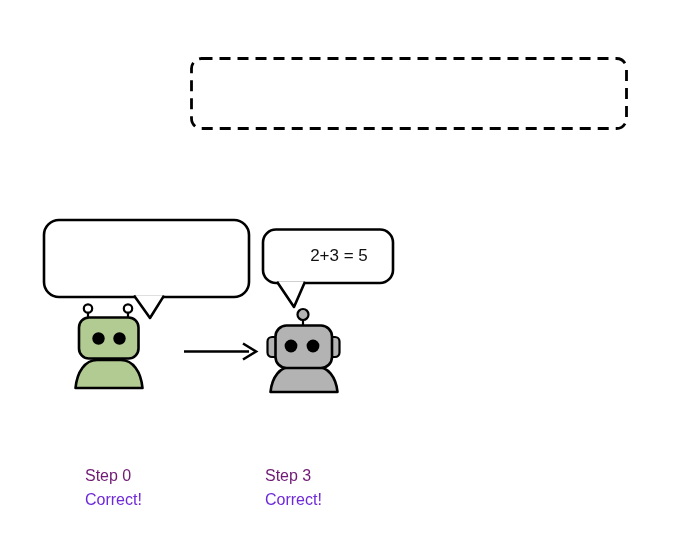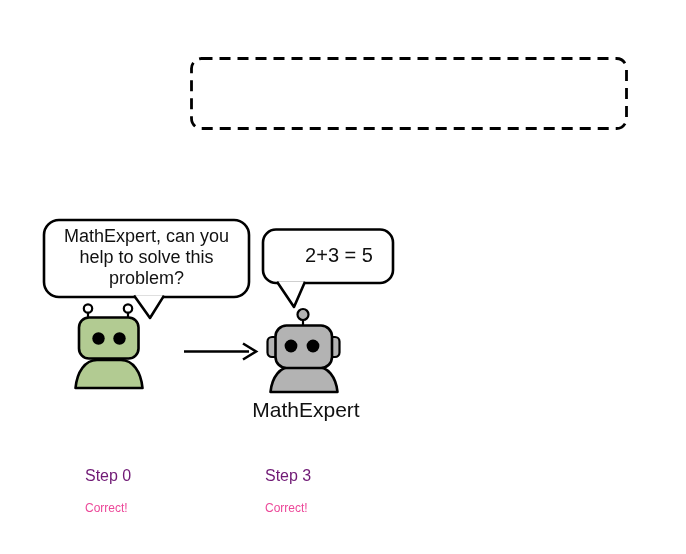--- a/index.html
+++ b/index.html
@@ -37,21 +37,21 @@
     width: 199px;
     text-align: center;
     font-size: 18px;
     line-height: 21px;
   }
   .math-speech {
     left: 263px;
     top: 243px;
     width: 152px;
     text-align: center;
-    font-size: 20px;
+    font-size: 17px;
     line-height: 25px;
   }
   .orch-label {
     left: 35px;
     top: 390px;
     width: 146px;
     text-align: center;
     font-size: 21px;
     line-height: 21.5px;
   }
@@ -62,24 +62,23 @@
     text-align: center;
     font-size: 21px;
     line-height: 21.5px;
   }
   .step-label {
     font-size: 16px;
     line-height: 20px;
     color: #701a75;
   }
   .status-label {
-    font-size: 12px;
+    font-size: 16px;
     line-height: 20px;
-    color: #ec4899;
-    margin-top: 8px;
+    color: #6d28d9;
   }
   .step-0 { left: 85px;  top: 466px; }
   .correct-0 { left: 85px;  top: 490px; }
   .step-1 { left: 265px; top: 466px; }
   .correct-1 { left: 265px; top: 490px; }
 </style>
 </head>
 <body>
 
 <div id="stage">
@@ -115,28 +114,24 @@
       <path d="M 270.5 392 C 272 377 280 366.5 292 366.5 L 316 366.5 C 328 366.5 336 377 337.5 392 Z" fill="#b3b3b3" stroke="#000000" stroke-width="2.6" stroke-linejoin="round"></path>
       <rect x="267.5" y="337" width="11" height="20" rx="4.5" fill="#b3b3b3" stroke="#000000" stroke-width="2.2"></rect>
       <rect x="328.5" y="337" width="11" height="20" rx="4.5" fill="#b3b3b3" stroke="#000000" stroke-width="2.2"></rect>
       <rect x="275.5" y="325.5" width="56.5" height="42.5" rx="11" fill="#b3b3b3" stroke="#000000" stroke-width="2.6"></rect>
       <circle cx="291" cy="346" r="6.4" fill="#000000"></circle>
       <circle cx="313" cy="346" r="6.4" fill="#000000"></circle>
     </g>
   </svg>
 
 
-  <div class="txt orch-speech">MathExpert, can you
-help to solve this
-problem?</div>
 
   <div class="txt math-speech">2+3 = 5</div>
 
 
-  <div class="txt math-label">MathExpert</div>
 
   <div class="txt step-label step-0">Step 0</div>
 
   <div class="txt status-label correct-0">Correct!</div>
 
   <div class="txt step-label step-1">Step 3</div>
 
   <div class="txt status-label correct-1">Correct!</div>
 
 </div>

